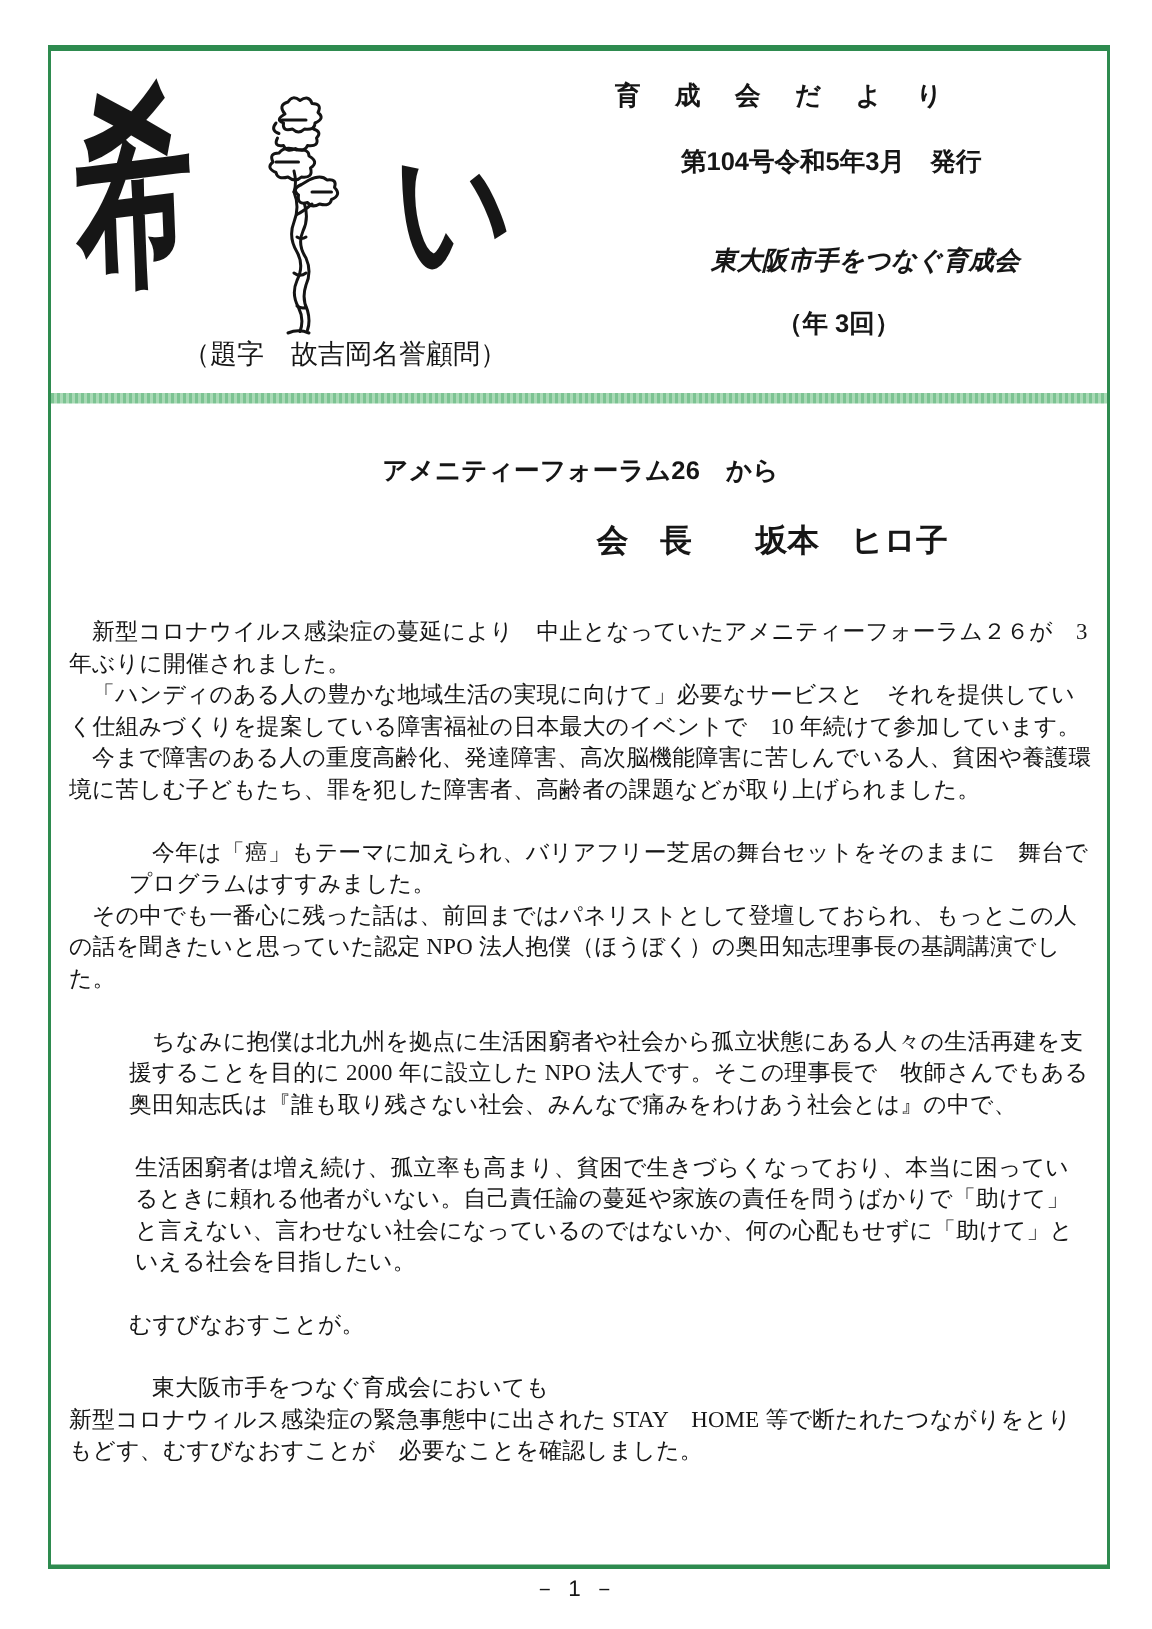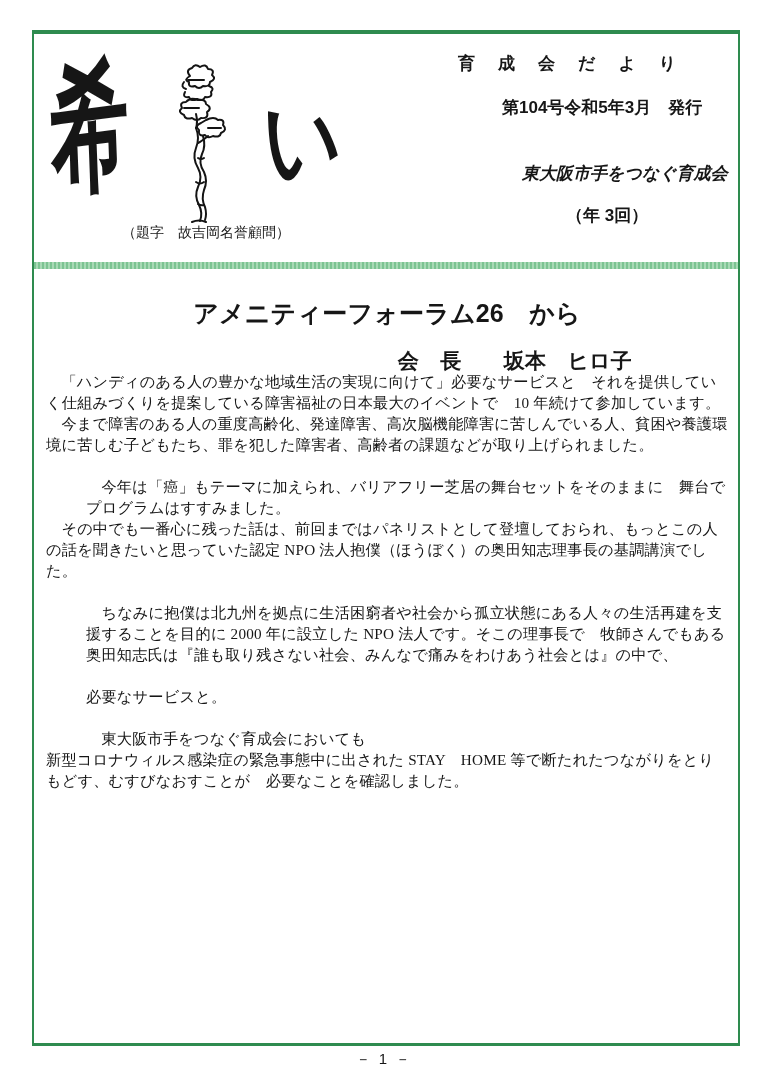--- a/index.html
+++ b/index.html
@@ -25,39 +25,39 @@
     font-weight:bold; font-family:"DejaVu Serif","Liberation Serif",serif;
     transform:scaleX(0.55) rotate(-4deg); transform-origin:left top;
   }
   .cal-i {
     position:absolute; left:228px; top:58px; font-size:98px; line-height:1;
     font-weight:bold; font-family:"DejaVu Serif","Liberation Serif",serif;
     transform:scaleX(0.78) rotate(-2deg); transform-origin:left top;
   }
   .tree-svg { position:absolute; left:134px; top:28px; }
   .masthead-caption {
-    position:absolute; left:88px; top:190px; font-size:14px;
+    position:absolute; left:88px; top:190px; font-size:18px;
     font-family:"Liberation Sans","DejaVu Sans",sans-serif;
   }
   
   .hdr-right {
     position:absolute; font-family:"Liberation Sans","DejaVu Sans",sans-serif;
-    font-weight:bold; font-size:17px; white-space:nowrap;margin-left:48px;
+    font-weight:bold; font-size:17px; white-space:nowrap;
   }
   .nl-name   { left:376px; top:18px;  letter-spacing:3px; }
   .issue     { left:420px; top:62px; }
   .publisher { left:440px; top:128px;font-style:italic; }
   .frequency { left:484px; top:170px; }
   
   .body-area {
     padding:34px 10px 0 12px; font-size:15.2px; line-height:21px;
     letter-spacing:0.2px;
   }
   .article-title {
-    margin:0; text-align:center; font-size:25px; font-weight:bold;
+    margin:0; text-align:center; font-size:17px; font-weight:bold;
     font-family:"Liberation Sans","DejaVu Sans",sans-serif;
   }
   .byline {
     margin-top:26px; text-align:right; padding-right:96px;
     font-size:21px; font-weight:bold;
     font-family:"Liberation Sans","DejaVu Sans",sans-serif;
   }
   p { margin:0; }
   .first-group { margin-top:40px; }
   .gap  { margin-top:21px;margin-left:40px; }
@@ -100,32 +100,34 @@
     <div class="hdr-right publisher">東大阪市手をつなぐ育成会</div>
     <div class="hdr-right frequency">（年 3回）</div>
   </div>
 
   <div class="separator"></div>
 
   <div class="body-area">
     <h1 class="article-title">アメニティーフォーラム26　から</h1>
     <div class="byline">会　長　　坂本　ヒロ子</div>
 
+    <p class="first-group">　新型コロナウイルス感染症の蔓延により　中止となっていたアメニティーフォーラム２６が　3 年ぶりに開催されました。</p>
     <p>　「ハンディのある人の豊かな地域生活の実現に向けて」必要なサービスと　それを提供していく仕組みづくりを提案している障害福祉の日本最大のイベントで　10 年続けて参加しています。</p>
     <p>　今まで障害のある人の重度高齢化、発達障害、高次脳機能障害に苦しんでいる人、貧困や養護環境に苦しむ子どもたち、罪を犯した障害者、高齢者の課題などが取り上げられました。</p>
 
     <p class="gap">　今年は「癌」もテーマに加えられ、バリアフリー芝居の舞台セットをそのままに　舞台でプログラムはすすみました。</p>
     <p>　その中でも一番心に残った話は、前回まではパネリストとして登壇しておられ、もっとこの人の話を聞きたいと思っていた認定 NPO 法人抱僕（ほうぼく）の奥田知志理事長の基調講演でした。</p>
 
     <p class="gap">　ちなみに抱僕は北九州を拠点に生活困窮者や社会から孤立状態にある人々の生活再建を支援することを目的に 2000 年に設立した NPO 法人です。そこの理事長で　牧師さんでもある奥田知志氏は『誰も取り残さない社会、みんなで痛みをわけあう社会とは』の中で、</p>
 
     <div class="quote">
+      <p>生活困窮者は増え続け、孤立率も高まり、貧困で生きづらくなっており、本当に困っているときに頼れる他者がいない。自己責任論の蔓延や家族の責任を問うばかりで「助けて」と言えない、言わせない社会になっているのではないか、何の心配もせずに「助けて」といえる社会を目指したい。</p>
     </div>
 
-    <p class="gap">必要なサービスと。</p>
+    <p class="gap">むすびなおすことが。</p>
 
     <p class="gap">　東大阪市手をつなぐ育成会においても</p>
     <p>新型コロナウィルス感染症の緊急事態中に出された STAY　HOME 等で断たれたつながりをとりもどす、むすびなおすことが　必要なことを確認しました。</p>
   </div>
 
 </div>
 
 <div class="page-number">－ 1 －</div>
 
 </body></html>

